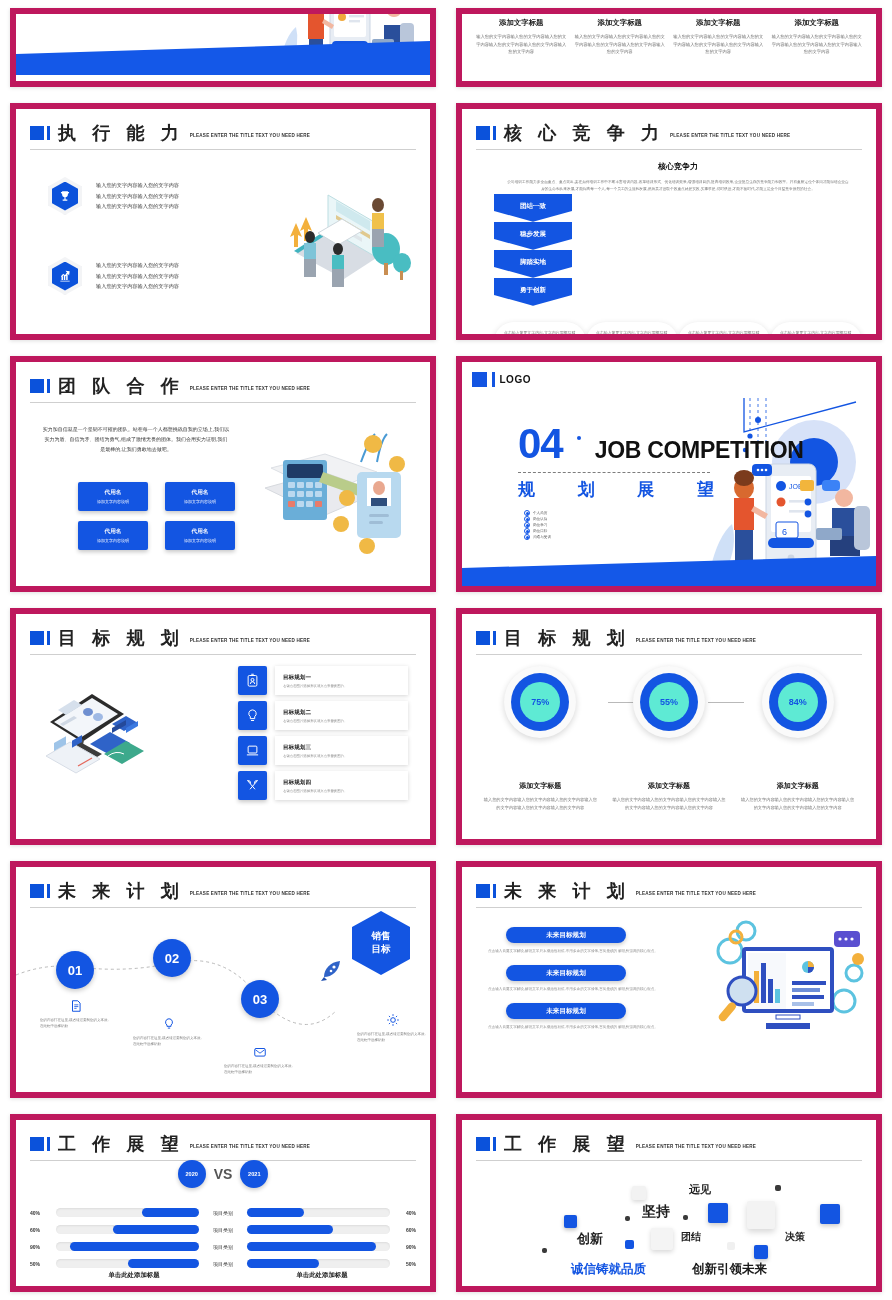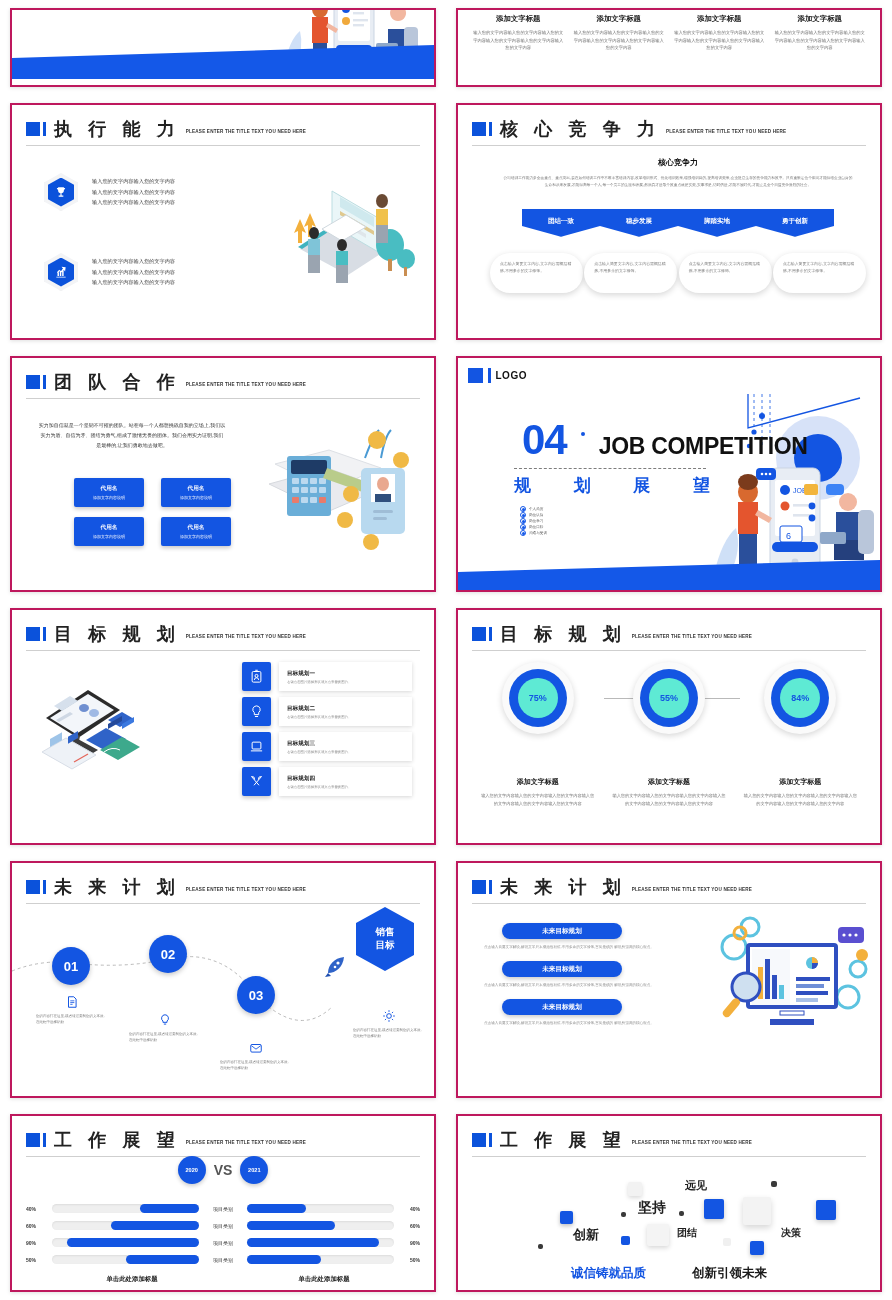--- a/index.html
+++ b/index.html
@@ -13,21 +13,21 @@
   .grid {
     display: grid;
     grid-template-columns: 446px 446px;
     grid-template-rows: 95px 253px 252px 253px 253px 194px;
     width: 892px; height: 1300px;
   }
   .cell { padding: 8px 10px; position: relative; }
   .slide {
     width: 100%; height: 100%;
     background: #fff;
-    border: 2px solid #be185d;
+    border: 6px solid #be185d;
     box-shadow: 0 1px 4px rgba(0,0,0,0.13);
     position: relative;
     overflow: hidden;
   }
   
   .hdr { position:absolute; left:14px; top:10px; right:14px; height:28px; display:flex; align-items:center; }
   .hdr .sq { width:14px; height:14px; background:#0b52db; }
   .hdr .bar { width:3px; height:14px; background:#0b52db; margin-left:3px; }
   .hdr .tt { font-size:18px; font-weight:bold; color:#222; letter-spacing:5px; margin-left:8px; }
   .hdr .sub { font-size:4.6px; font-weight:bold; color:#333; letter-spacing:.2px; margin-left:6px; margin-top:4px; }
@@ -58,21 +58,21 @@
   .hexin { position:absolute; left:4px; top:4.5px; right:4px; bottom:4.5px; background:#0b52db;
     clip-path: polygon(50% 0,100% 25%,100% 75%,50% 100%,0 75%,0 25%); display:flex;align-items:center;justify-content:center;}
   .hexin svg { width:14px; height:14px; fill:#fff; }
 
   .execRow { display:flex; align-items:center; gap:14px; }
   .execRow p { font-size:5.2px; color:#444; line-height:2.05; }
 
   
   .ccTitle { text-align:center; font-size:8px; font-weight:bold; color:#111; }
   .ccPara { margin:7px 26px 0; font-size:3.7px; color:#767676; line-height:1.85; text-align:center; }
-  .tagRow { display:flex; justify-content:center; margin:20px 14px 0; }
+  .tagRow { display:flex; justify-content:flex-end; margin:1px 14px 0;flex-direction:column; }
   .tag { width:78px; height:28px; background:#1355e2; color:#fff; font-size:6.5px; font-weight:bold;
          display:flex; align-items:flex-start; justify-content:center; padding-top:8px;
          clip-path: polygon(0 0,100% 0,100% 62%,50% 100%,0 62%); box-shadow:0 2px 4px rgba(0,0,0,.18);}
   .cardRow { display:flex; justify-content:space-between; margin:16px 14px 0; }
   .ccard { width:93px; height:40px; background:#fff; border-radius:20px; box-shadow:0 2px 6px rgba(0,0,0,.16);
            padding:8px 10px; font-size:3.9px; color:#7a7a7a; line-height:1.75; }
 
   
   .teamPara { position:absolute; left:26px; top:62px; width:188px; font-size:5px; color:#333; line-height:2; text-align:center; }
   .btnGrid { position:absolute; left:62px; top:120px; display:grid; grid-template-columns:70px 70px; gap:10px 17px; }
@@ -82,21 +82,21 @@
   .tbtn i { font-size:4px; font-style:normal; margin-top:1.5px; }
   .teamArt { position:absolute; right:14px; top:54px; width:155px; height:150px; }
 
   
   .secBlue { position:absolute; left:0; right:0; bottom:0; height:30px; background:#1458e8;
       clip-path: polygon(0 40%, 100% 0, 100% 100%, 0 100%); }
   .logoRow { position:absolute; left:10px; top:10px; display:flex; align-items:center; gap:5px; }
   .logoRow .sq{width:15px;height:15px;background:#1355e2;}
   .logoRow .bar{width:2.5px;height:15px;background:#1355e2;}
   .logoRow span{font-size:10px;font-weight:bold;color:#111;letter-spacing:.5px;}
-  .bigNum { position:absolute; left:64px; top:64px; display:flex; align-items:baseline; gap:14px; }
+  .bigNum { position:absolute; left:56px; top:64px; display:flex; align-items:baseline; gap:14px; }
   .bigNum .n { font-size:42px; font-weight:bold; color:#1355e2; line-height:.85; letter-spacing:-1px;}
   .bigNum .dot { width:4px;height:4px;border-radius:50%;background:#1355e2; align-self:flex-start; margin-top:10px;}
   .bigNum .en { font-size:23px; font-weight:bold; color:#111; letter-spacing:-.3px;}
   .dashLine { position:absolute; left:56px; top:110px; width:192px; border-top:1.2px dashed #7d7d7d; }
   .cnRow { position:absolute; left:56px; top:116px; width:196px; display:flex; justify-content:space-between;
            font-size:17px; font-weight:bold; color:#1355e2; }
   .peopleB { position:absolute; right:0px; bottom:8px; width:180px; height:120px; }
   .deco { position:absolute; right:18px; top:36px; width:140px; height:120px; }
 
   

